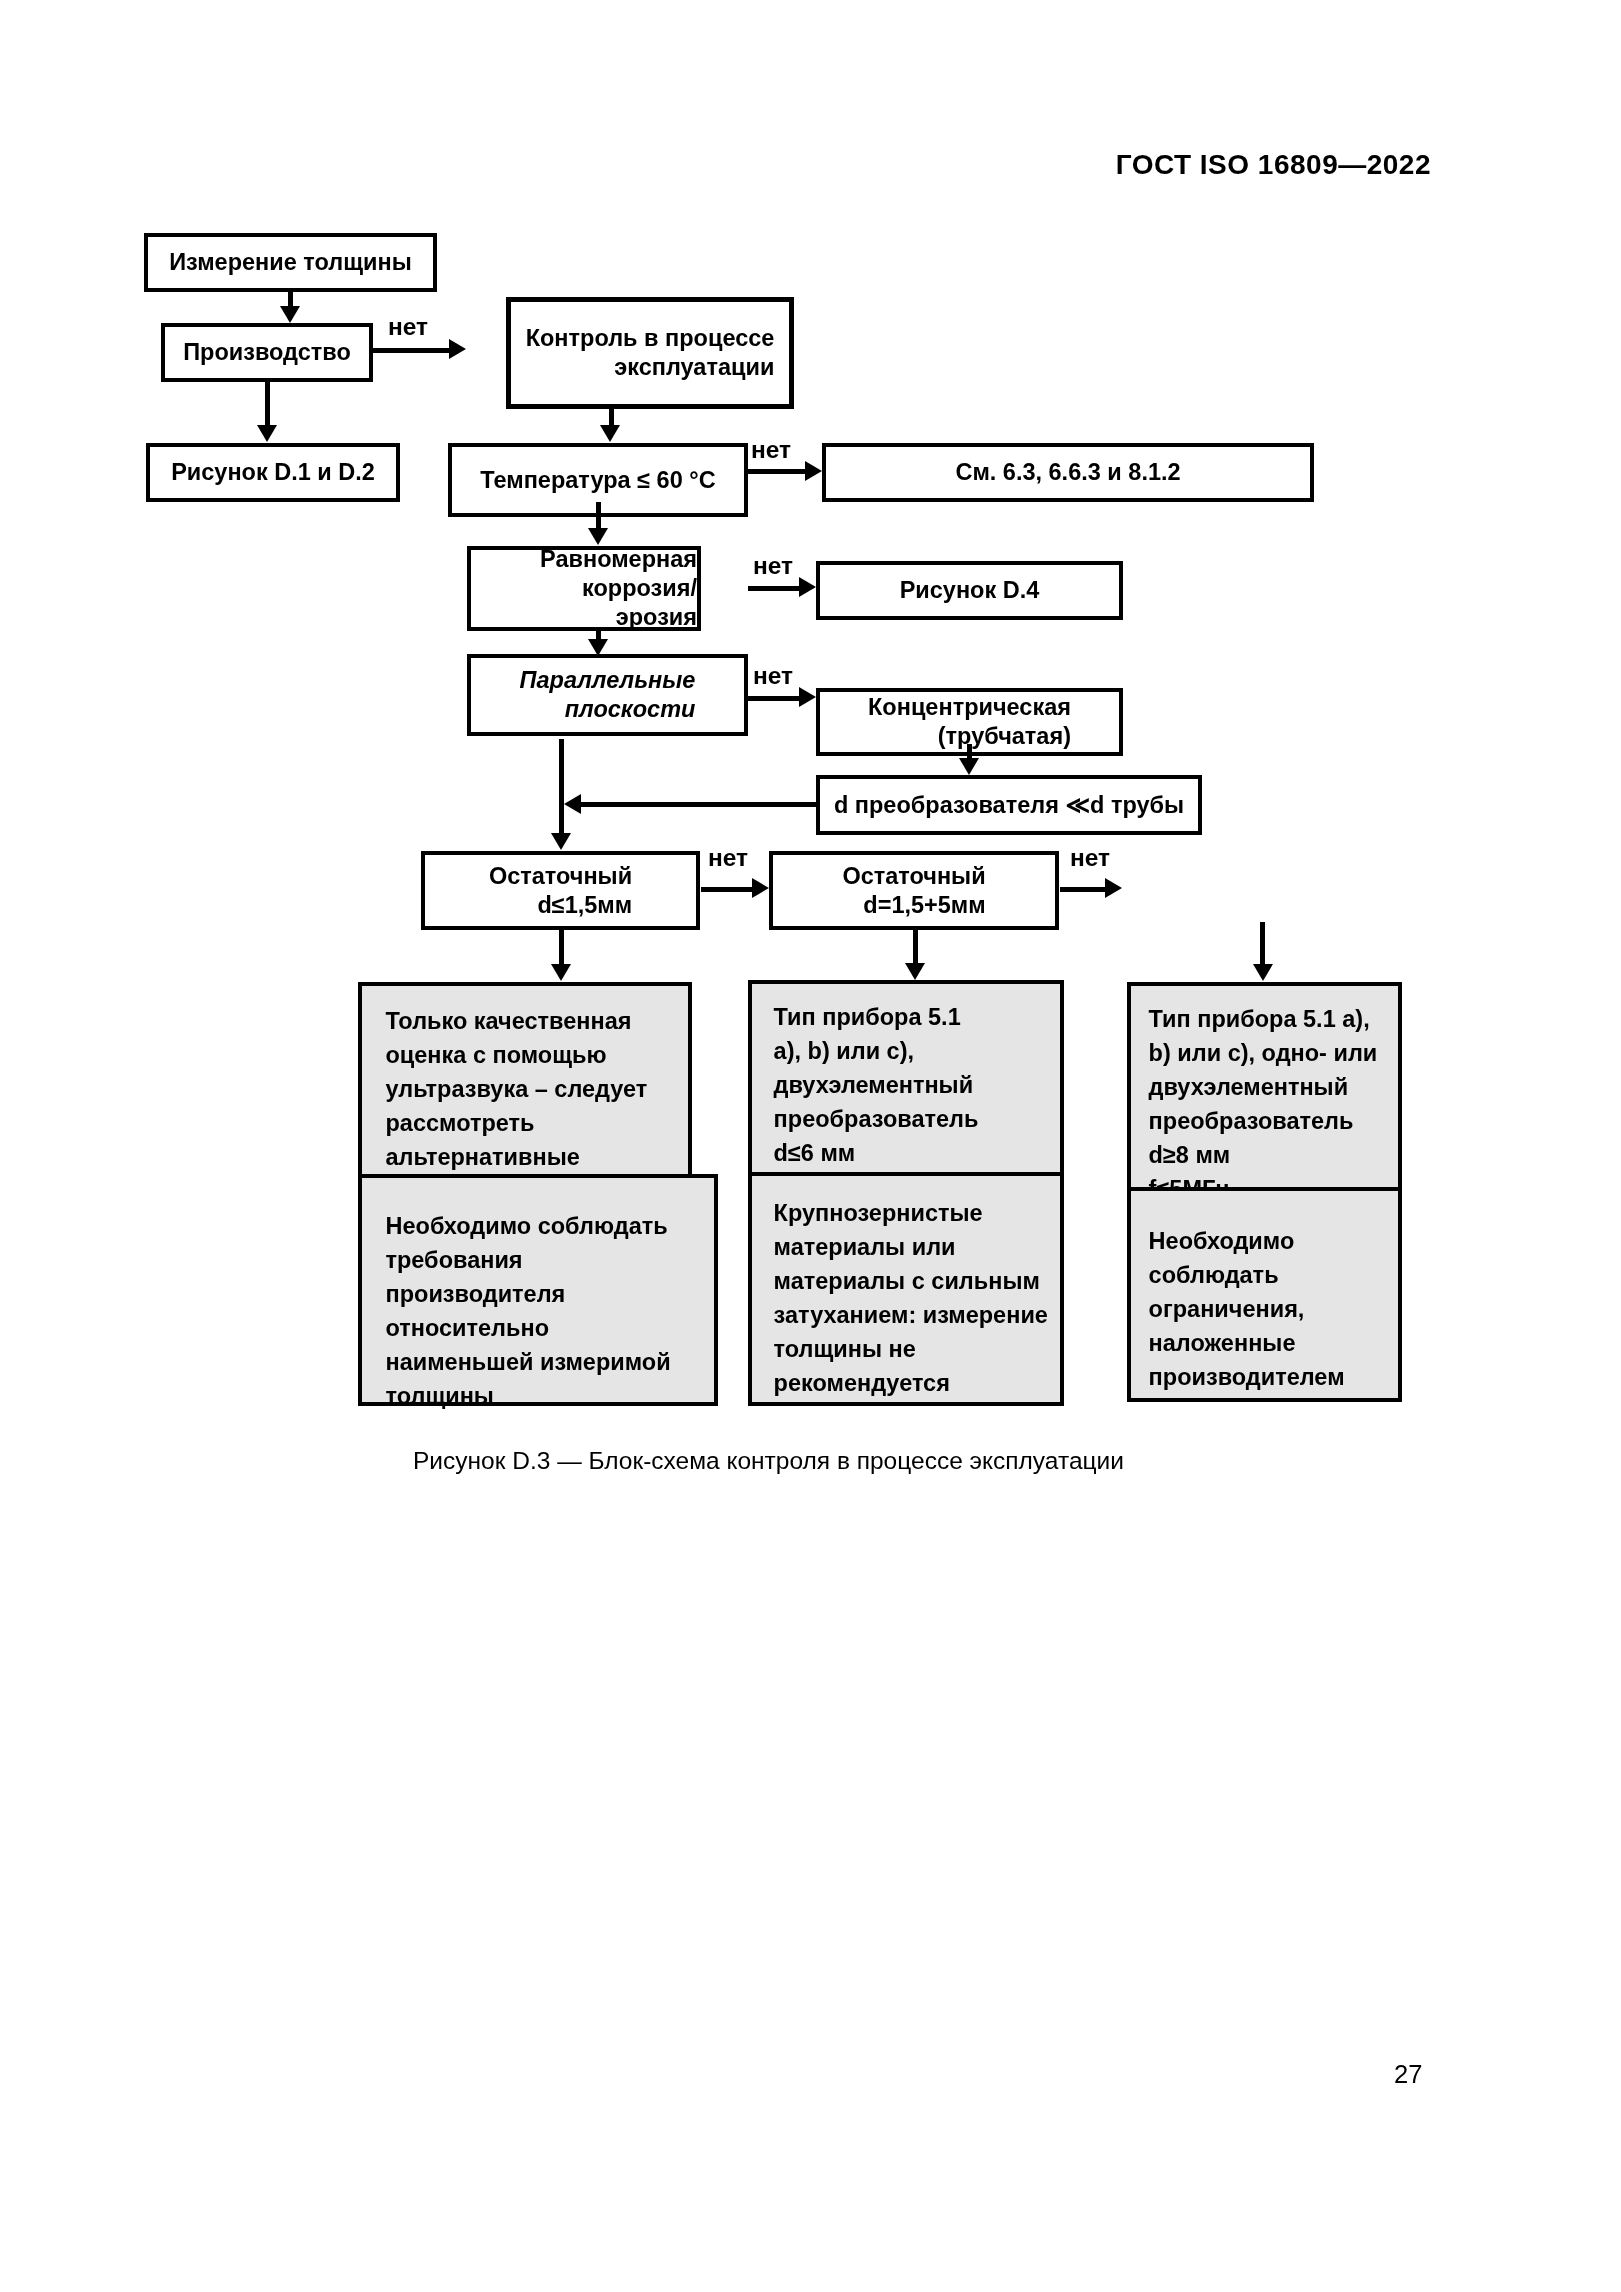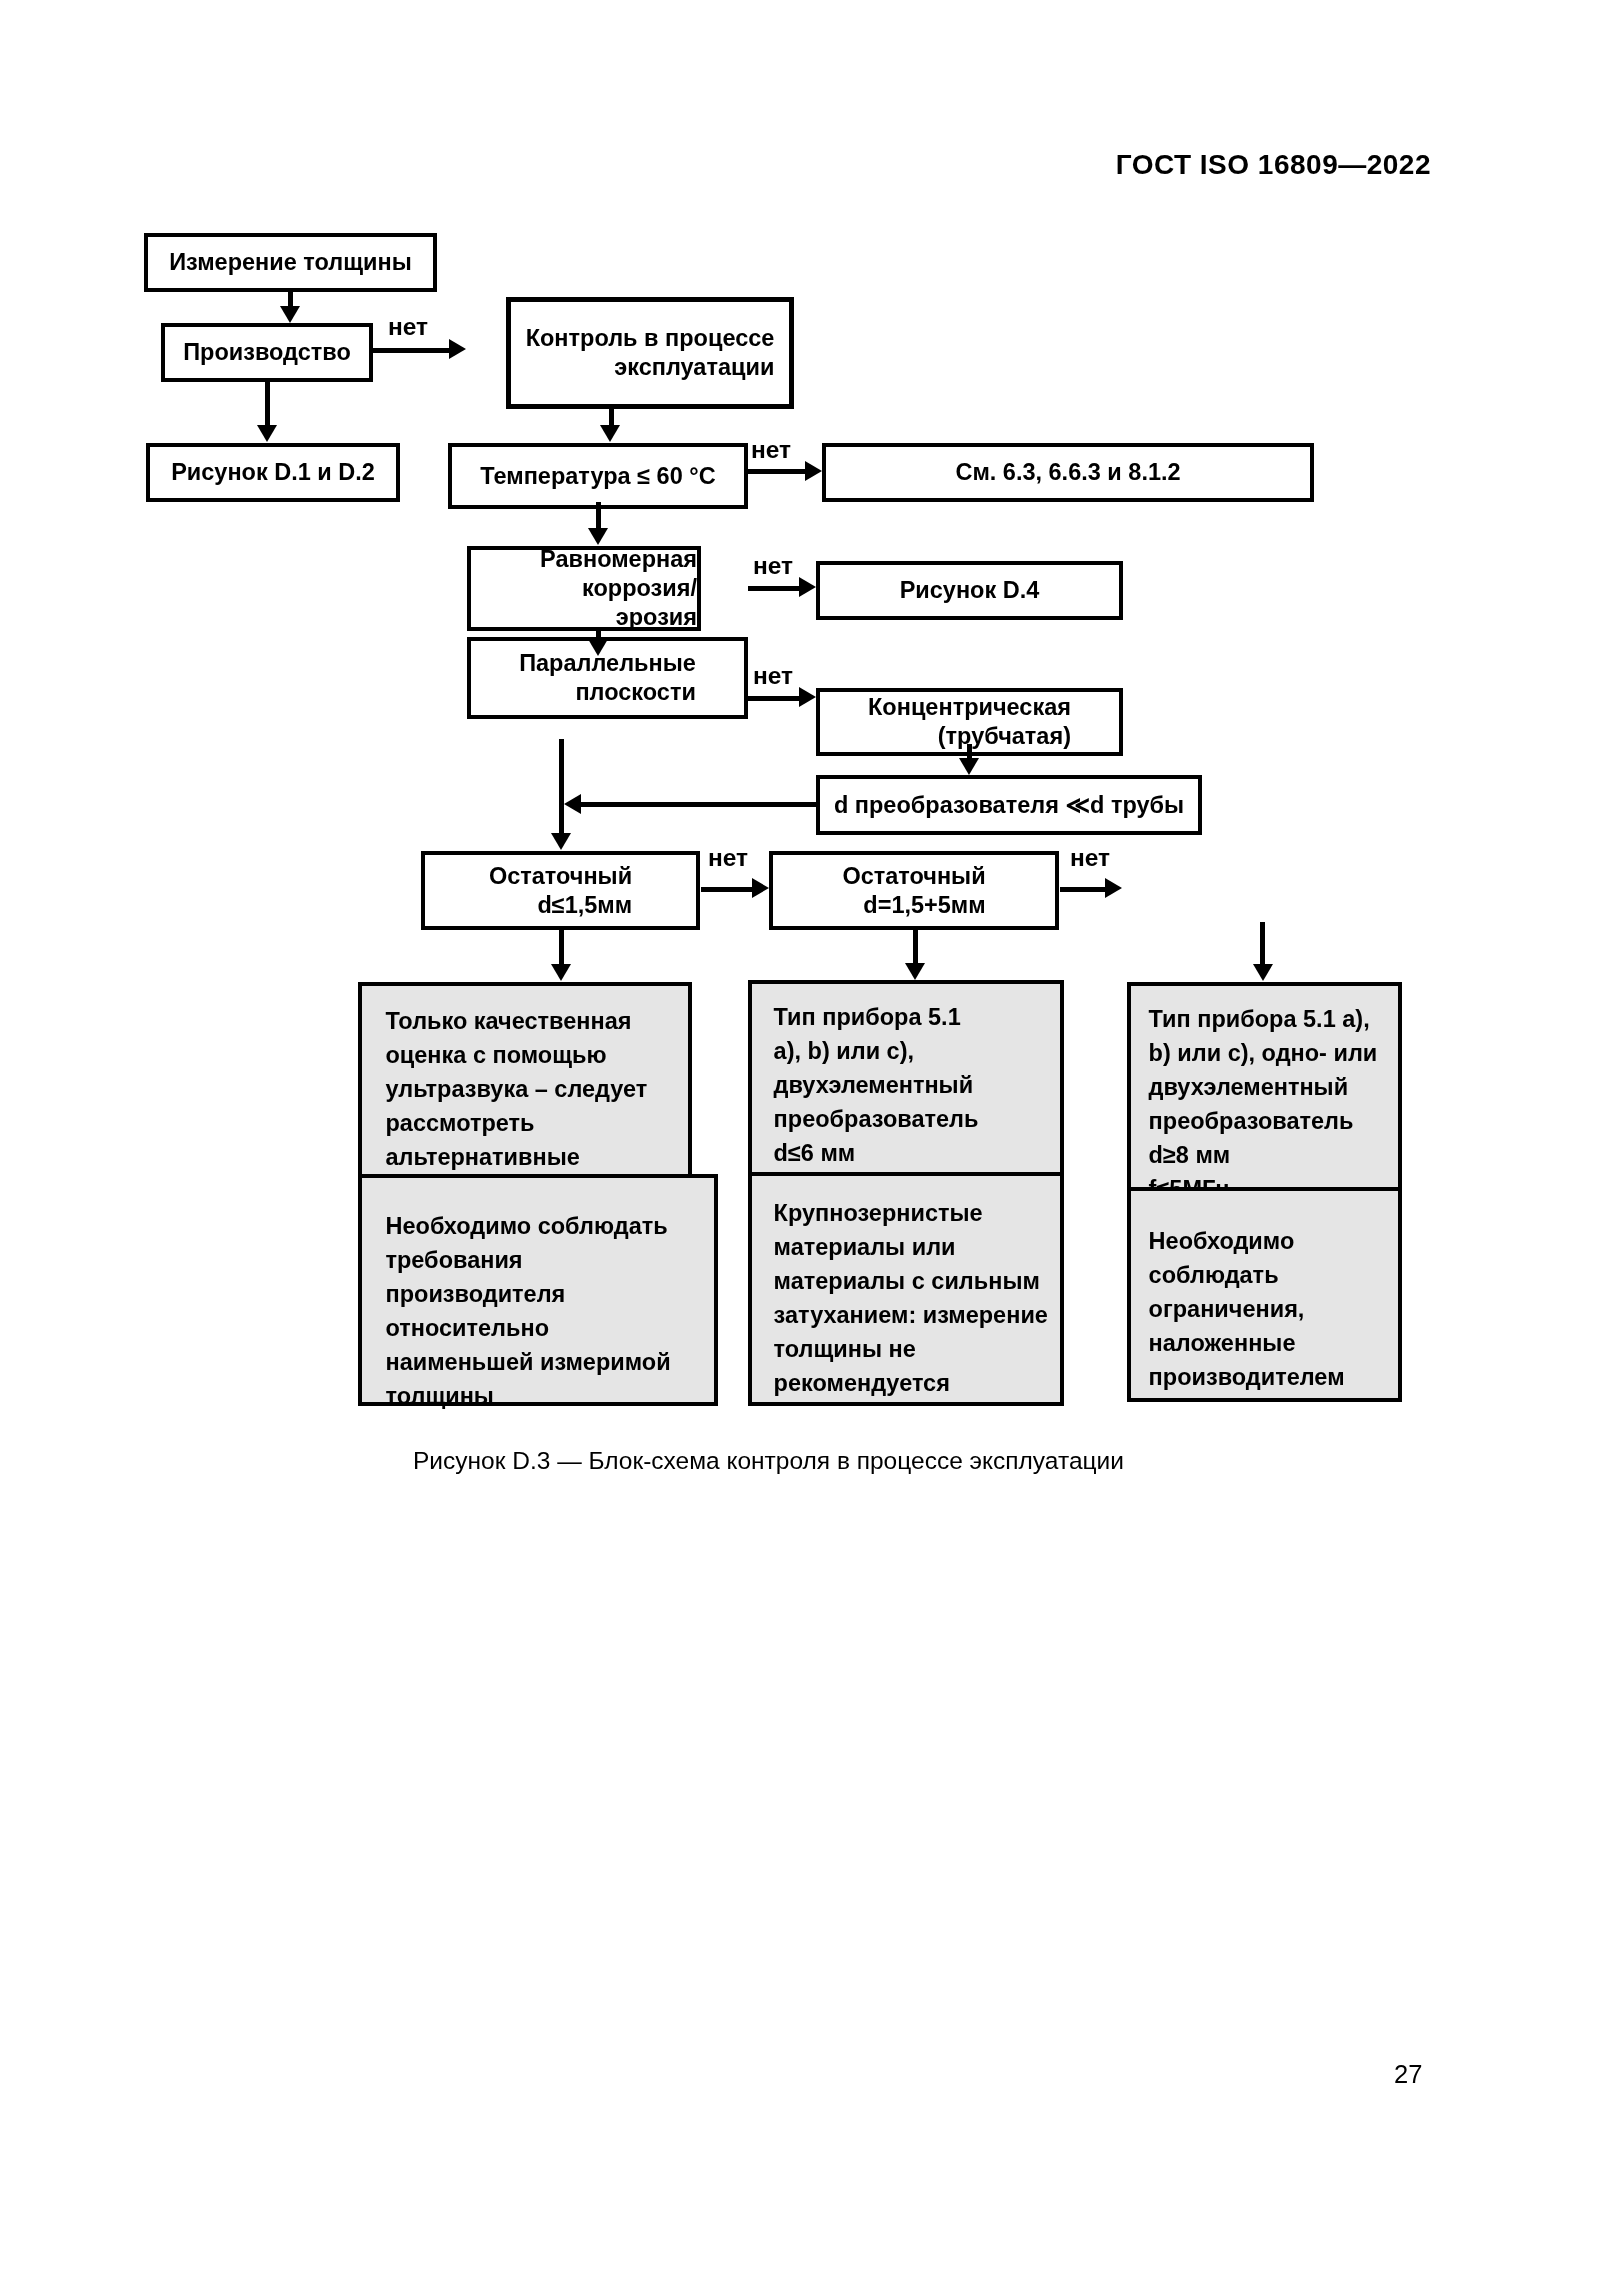--- a/index.html
+++ b/index.html
@@ -58,34 +58,34 @@
   <div class="node" style="left:161px;top:323px;width:212px;height:59px;">
     <span>Производство</span>
   </div>
   <div class="node" style="left:467px;top:297px;width:288px;height:112px;border-width:5.9px;margin-left:39px;">
     <span>Контроль в процессе
 эксплуатации</span>
   </div>
   <div class="node" style="left:146px;top:443px;width:254px;height:59px;">
     <span>Рисунок D.1 и D.2</span>
   </div>
-  <div class="node" style="left:448px;top:443px;width:300px;height:66px;">
+  <div class="node" style="left:448px;top:443px;width:300px;height:74px;">
     <span>Температура ≤ 60 °С</span>
   </div>
   <div class="node" style="left:822px;top:443px;width:492px;height:59px;">
     <span>См. 6.3, 6.6.3 и 8.1.2</span>
   </div>
   <div class="node" style="left:467px;top:546px;width:234px;height:85px;padding-left:44px;">
     <span>Равномерная
 коррозия/эрозия</span>
   </div>
   <div class="node" style="left:816px;top:561px;width:307px;height:59px;">
     <span>Рисунок D.4</span>
   </div>
-  <div class="node" style="left:467px;top:637px;width:281px;height:82px;">
+  <div class="node" style="left:467px;top:654px;width:281px;height:82px;font-style:italic;">
     <span>Параллельные
 плоскости</span>
   </div>
   <div class="node" style="left:816px;top:688px;width:307px;height:68px;">
     <span>Концентрическая
 (трубчатая)</span>
   </div>
   <div class="node" style="left:816px;top:775px;width:386px;height:60px;">
     <span>d преобразователя ≪d трубы</span>
   </div>

